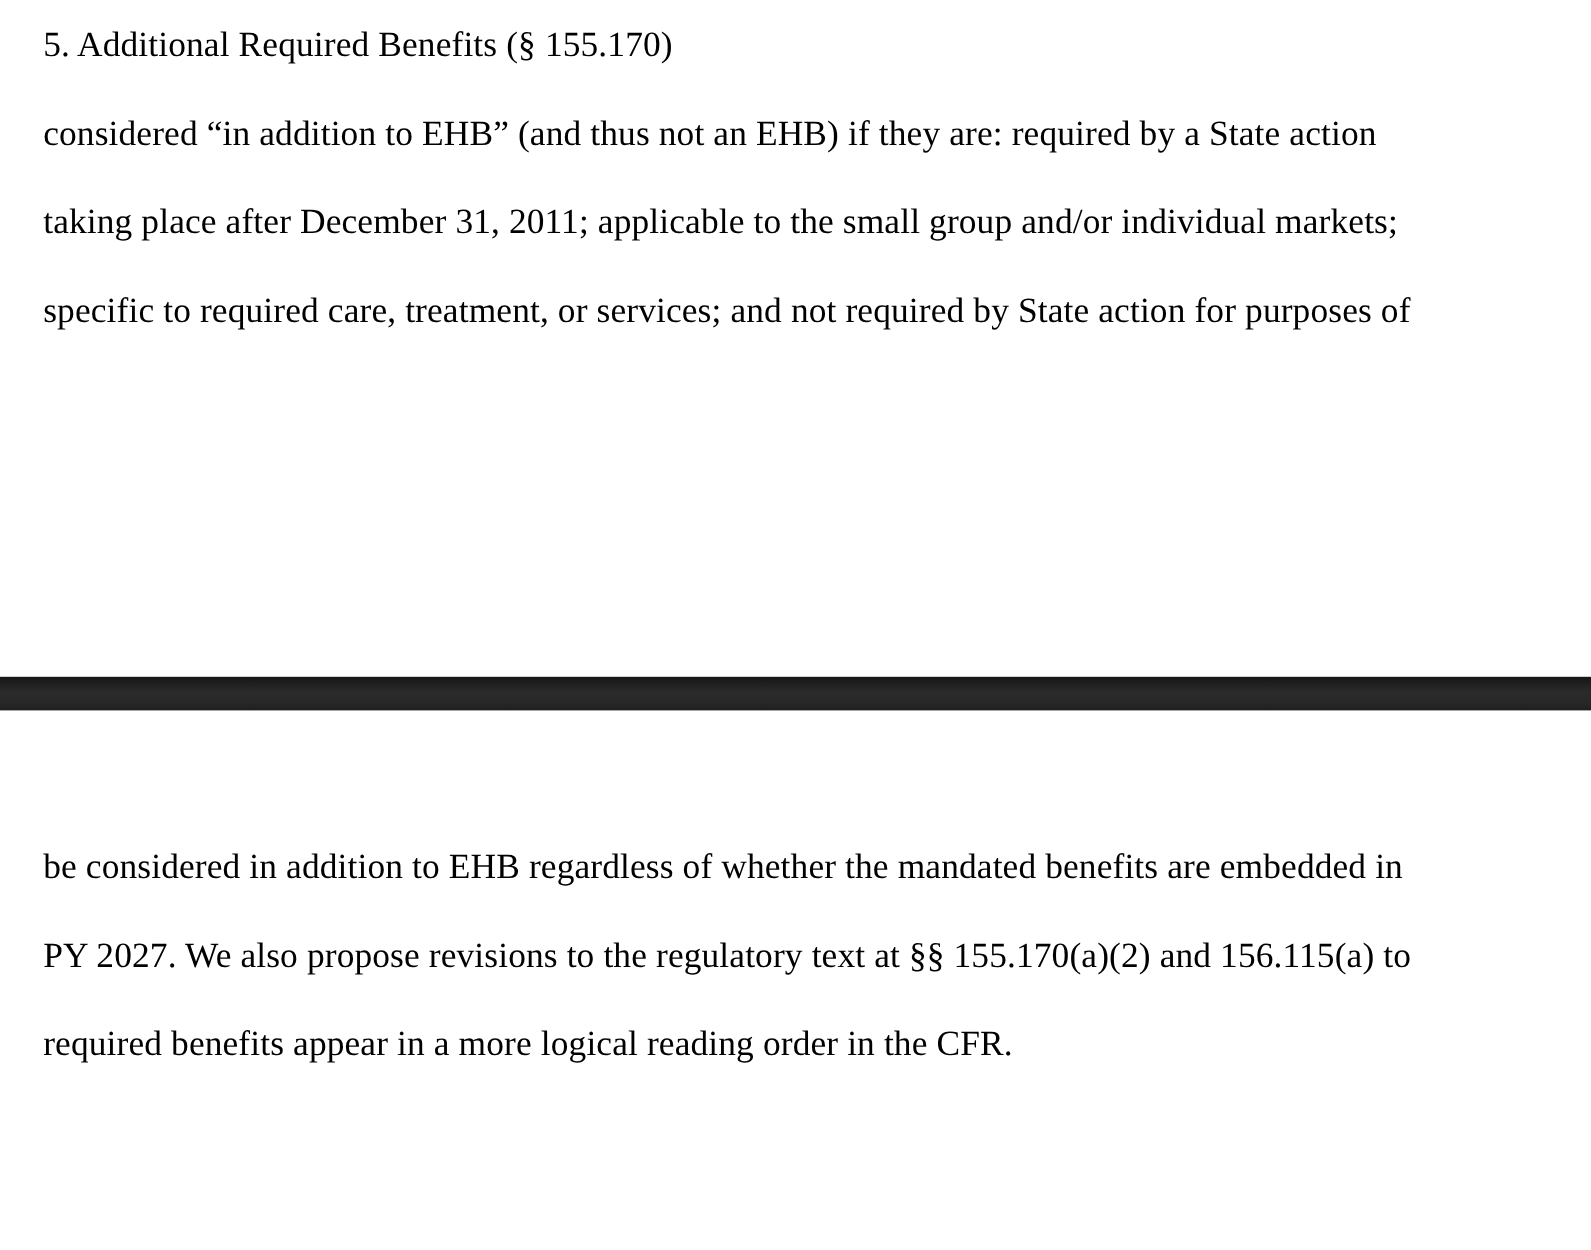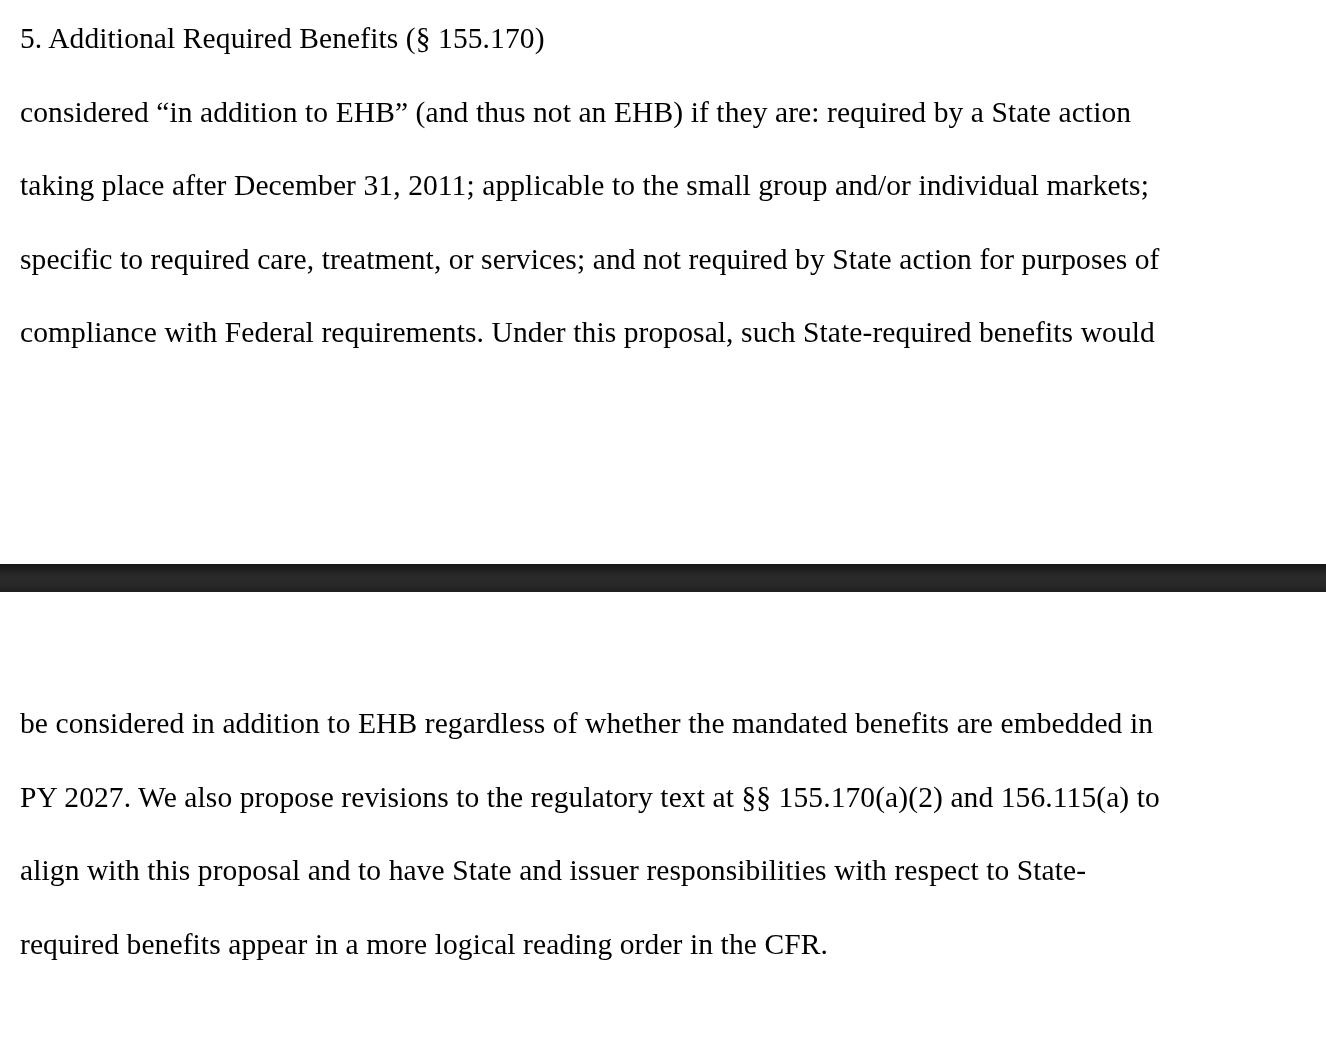--- a/index.html
+++ b/index.html
@@ -8,21 +8,21 @@
     background: #ffffff;
   }
   body {
     width: 1326px;
     height: 1042px;
     overflow: hidden;
     font-family: "Liberation Serif", "DejaVu Serif", serif;
     color: #000000;
   }
   .page {
-    padding-left: 20px;
+    padding-left: 36px;
     padding-right: 20px;
     box-sizing: border-box;
   }
   .page1 {
     height: 564px;
     padding-top: 2px;
   }
   .page2 {
     padding-top: 72px;
     margin-top: 23px;
@@ -43,23 +43,21 @@
   }
 </style>
 </head>
 <body>
 
 <div class="page page1">
   <div class="line">5. Additional Required Benefits (§ 155.170)</div>
   <div class="line">considered “in addition to EHB” (and thus not an EHB) if they are: required by a State action</div>
   <div class="line">taking place after December 31, 2011; applicable to the small group and/or individual markets;</div>
   <div class="line">specific to required care, treatment, or services; and not required by State action for purposes of</div>
-  <div class="line">compliance with Federal requirements. Under this proposal, such State-required benefits would</div>
 </div>
 
 <div class="page-break"></div>
 
 <div class="page page2">
   <div class="line">be considered in addition to EHB regardless of whether the mandated benefits are embedded in</div>
   <div class="line">PY 2027. We also propose revisions to the regulatory text at §§ 155.170(a)(2) and 156.115(a) to</div>
-  <div class="line">align with this proposal and to have State and issuer responsibilities with respect to State-</div>
   <div class="line">required benefits appear in a more logical reading order in the CFR.</div>
 </div>
 
 </body></html>

